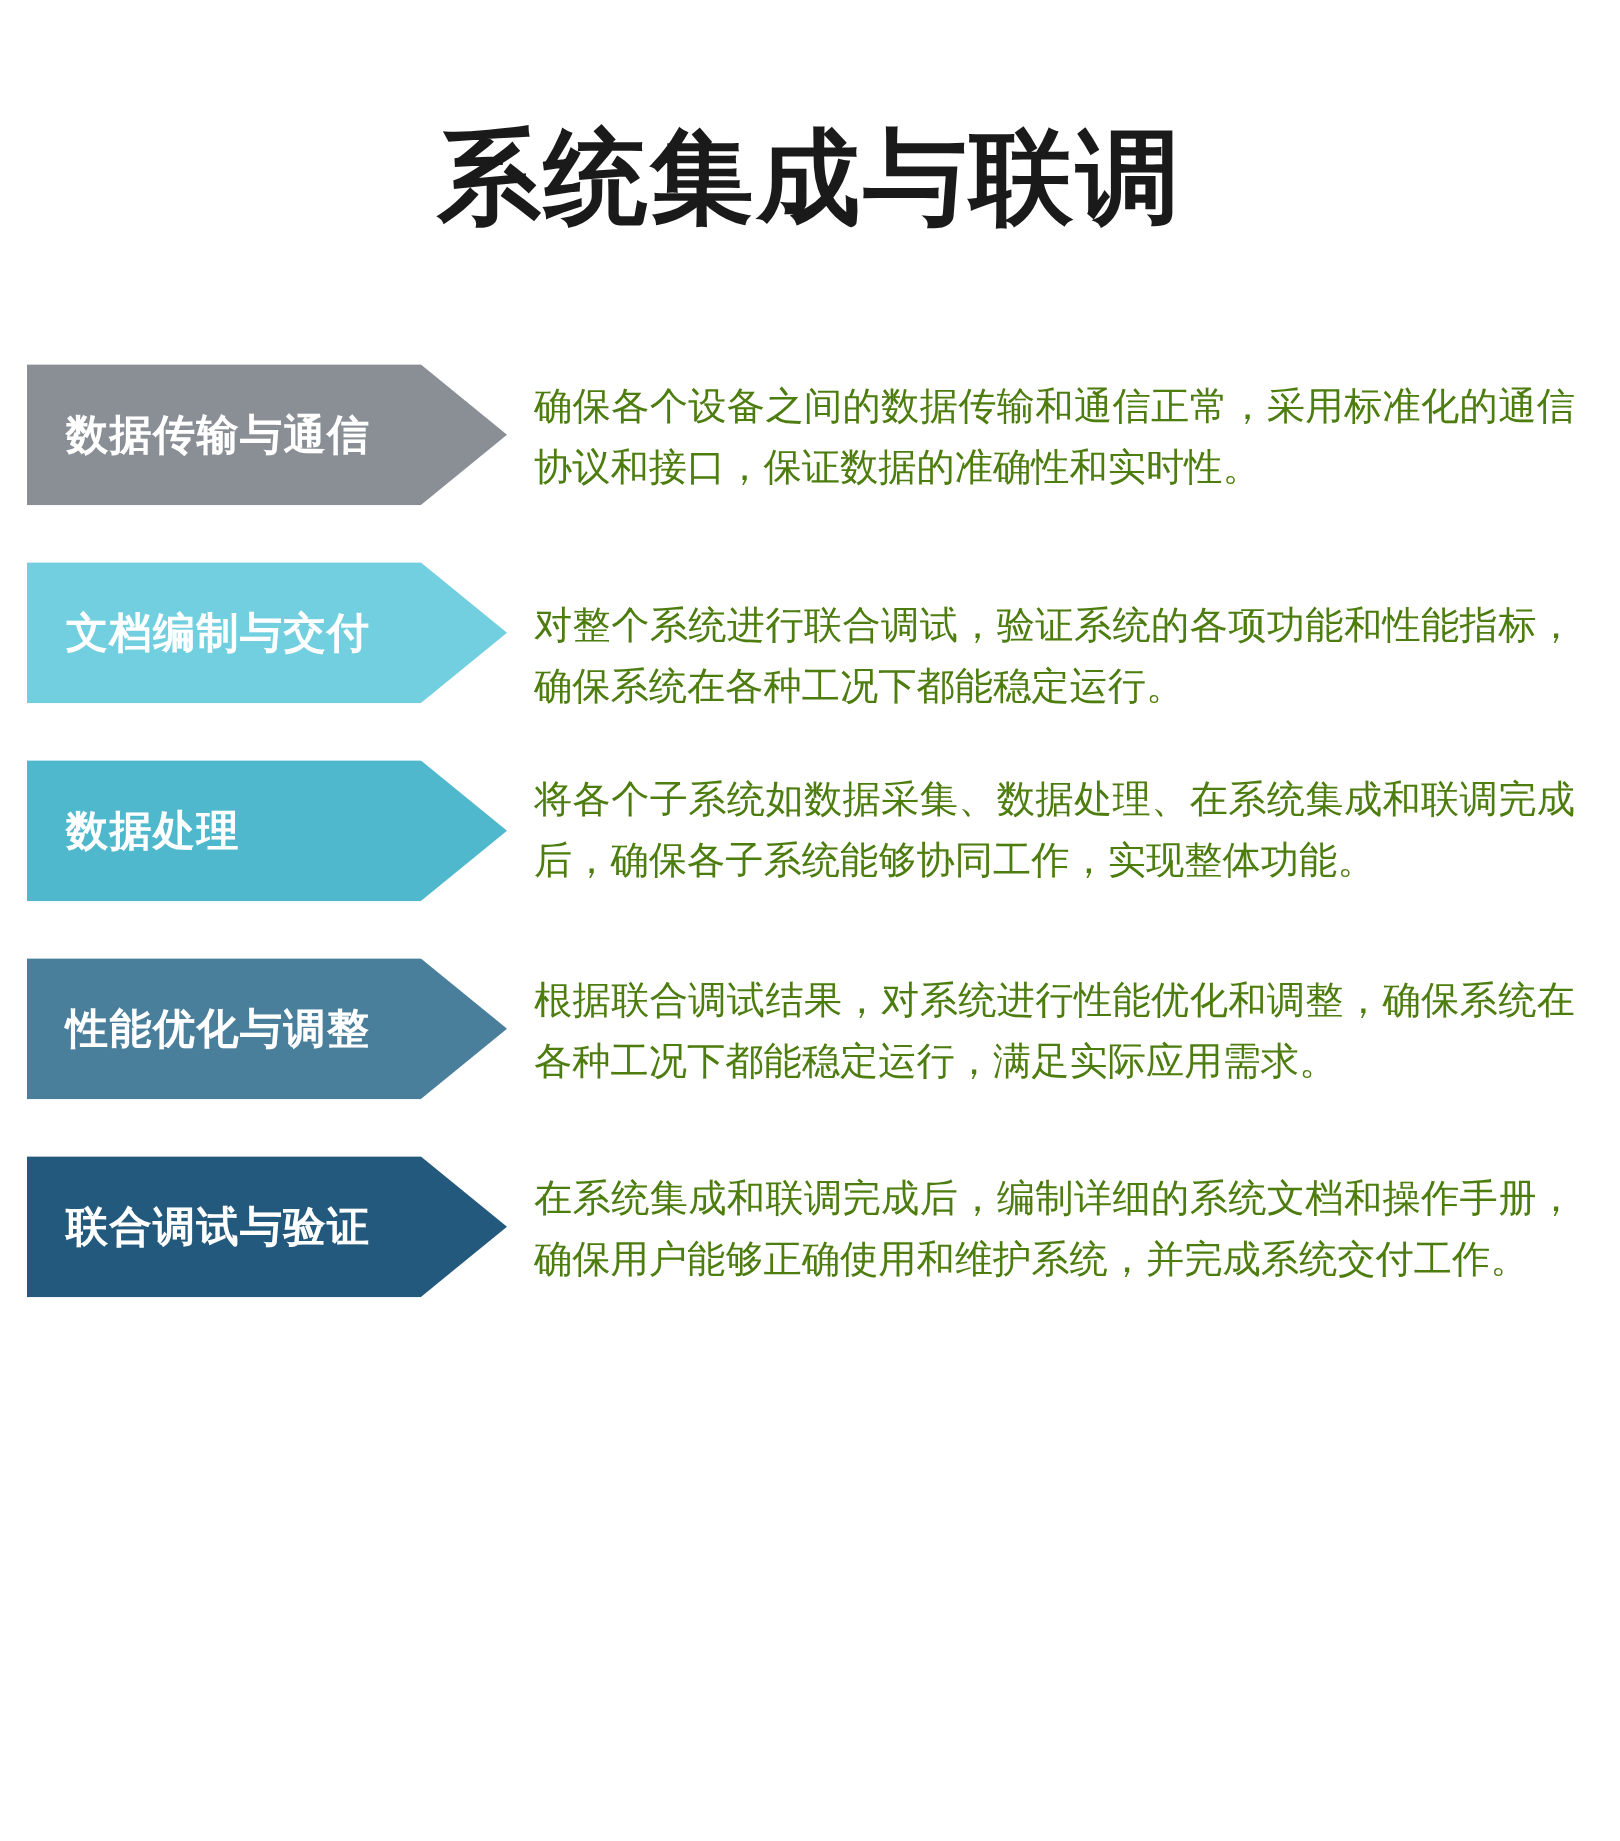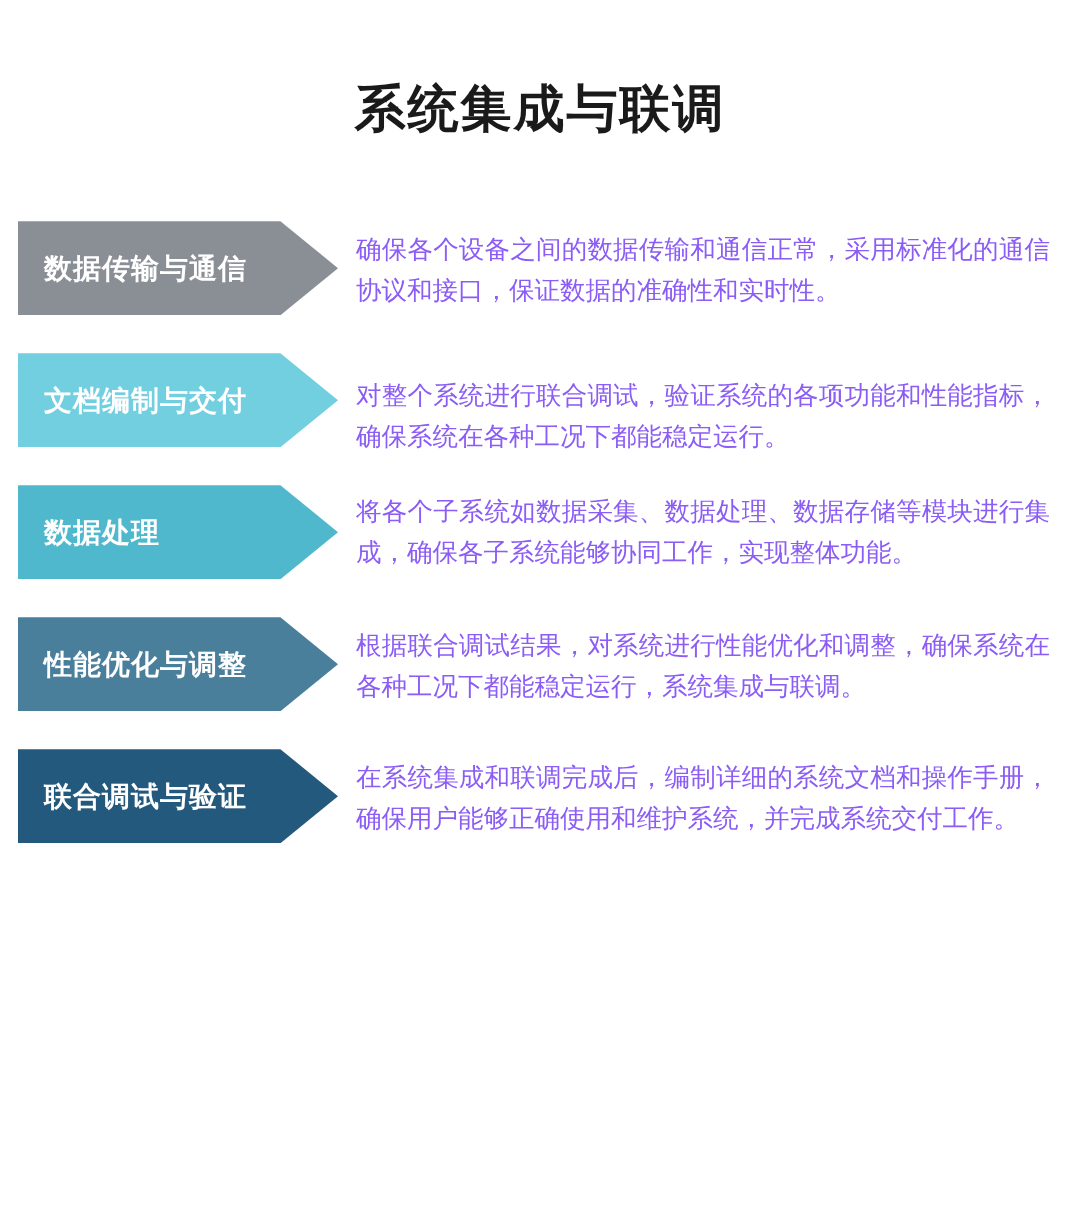--- a/index.html
+++ b/index.html
@@ -15,21 +15,21 @@
     overflow: hidden;
   }
   .page {
     position: relative;
     width: 1080px;
     height: 1227px;
     box-sizing: border-box;
   }
   .title {
     text-align: center;
-    font-size: 51px;
+    font-size: 69px;
     font-weight: bold;
     letter-spacing: 2px;
     color: #1a1a1a;
     padding-top: 78px;
     line-height: 1.2;
   }
   .rows {
     margin-top: 82px;
   }
   .row {
@@ -65,21 +65,21 @@
     padding-right: 40px;
     letter-spacing: 1px;
     line-height: 1.25;
   }
   .desc {
     flex: 1 1 auto;
     padding-right: 30px;
     padding-top: 6px;
     font-size: 25.5px;
     line-height: 1.62;
-    color: #8b5cf6;
+    color: #4d7c0f;
     text-align: justify;
     text-justify: inter-ideograph;
   }
   .r0 .chev-wrap { padding-left: 18px; }
   .r0 .desc { padding-top: 8px; }
   .r1 .desc { padding-top: 22px; }
   .r2 .desc { padding-top: 6px; }
   .r3 .desc { padding-top: 8px; }
   .r4 .desc { padding-top: 8px; }
 </style>
@@ -109,30 +109,30 @@
       </div>
       <div class="desc">对整个系统进行联合调试，验证系统的各项功能和性能指标，确保系统在各种工况下都能稳定运行。</div>
     </div>
 
     <div class="row r2">
       <div class="chev-wrap">
         <div class="chev" style="background:#4fb8cc">
           <span class="chev-label">数据处理</span>
         </div>
       </div>
-      <div class="desc">将各个子系统如数据采集、数据处理、数据存储等模块进行集成，确保各子系统能够协同工作，实现整体功能。</div>
+      <div class="desc">将各个子系统如数据采集、数据处理、在系统集成和联调完成后，确保各子系统能够协同工作，实现整体功能。</div>
     </div>
 
     <div class="row r3">
       <div class="chev-wrap">
         <div class="chev" style="background:#4a7f9c">
           <span class="chev-label">性能优化与调整</span>
         </div>
       </div>
-      <div class="desc">根据联合调试结果，对系统进行性能优化和调整，确保系统在各种工况下都能稳定运行，系统集成与联调。</div>
+      <div class="desc">根据联合调试结果，对系统进行性能优化和调整，确保系统在各种工况下都能稳定运行，满足实际应用需求。</div>
     </div>
 
     <div class="row r4">
       <div class="chev-wrap">
         <div class="chev" style="background:#23597c">
           <span class="chev-label">联合调试与验证</span>
         </div>
       </div>
       <div class="desc">在系统集成和联调完成后，编制详细的系统文档和操作手册，确保用户能够正确使用和维护系统，并完成系统交付工作。</div>
     </div>

